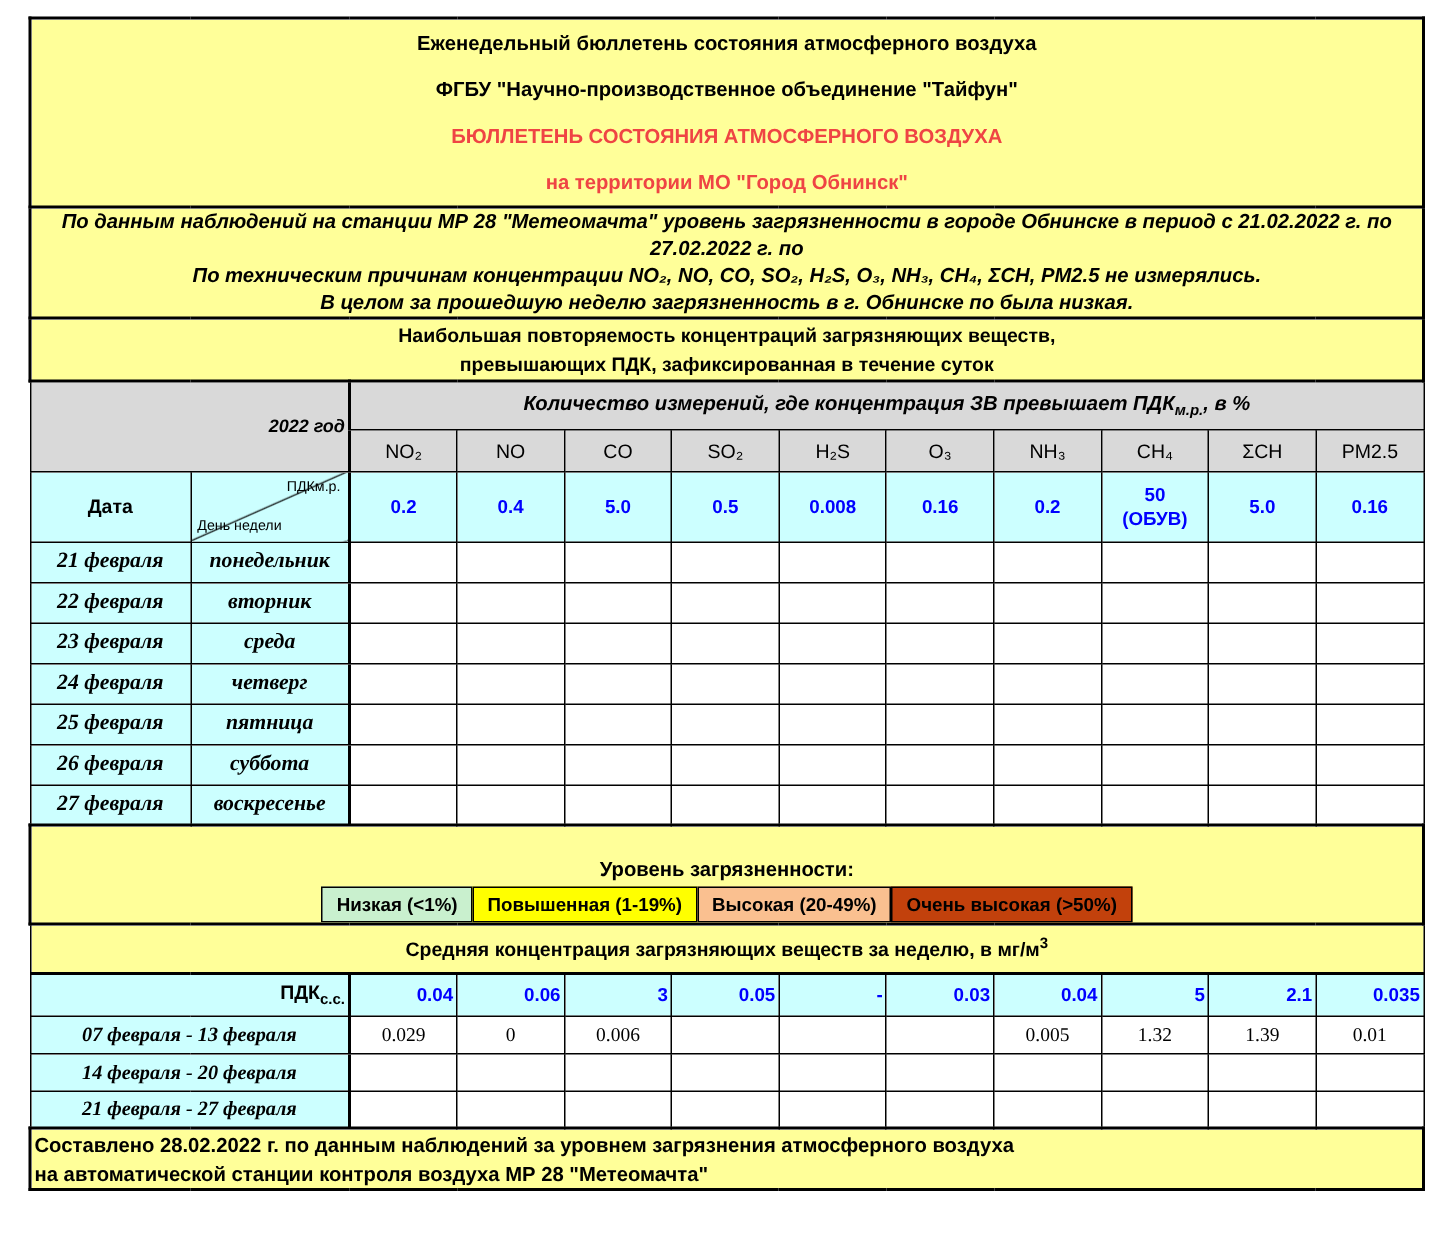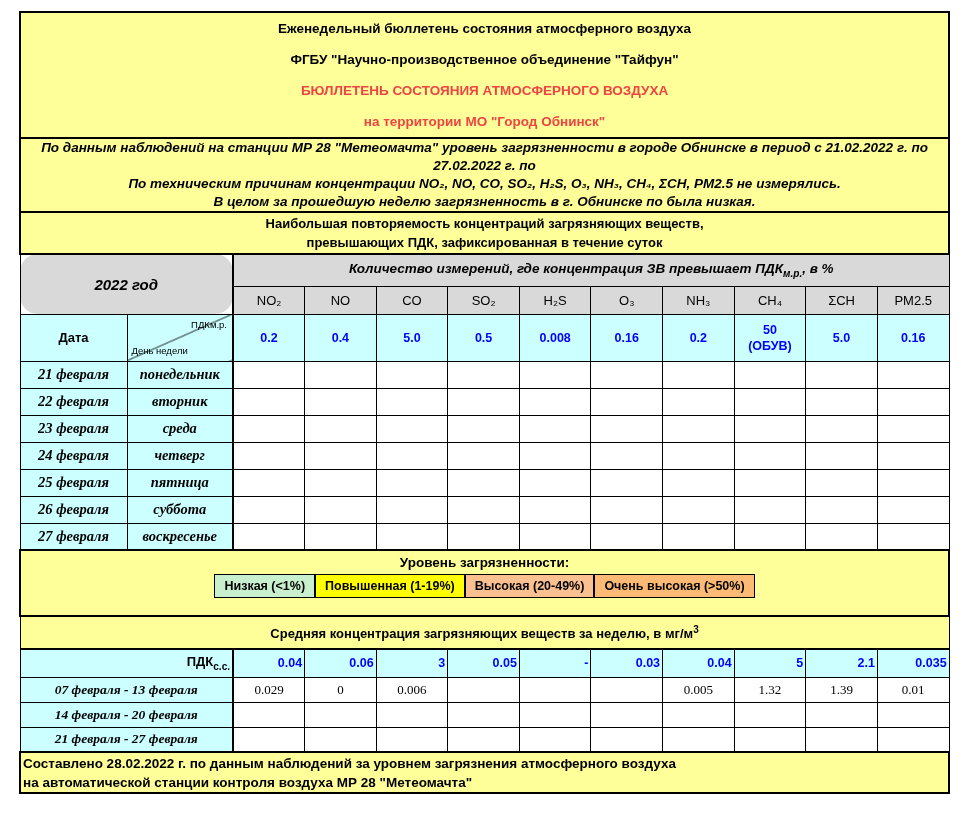--- a/index.html
+++ b/index.html
@@ -19,39 +19,39 @@
   .header-box { height: 126px; text-align: center; border: 2px solid #000 !important; }
   .header-box div { font-weight: bold; font-size: 13.5px; line-height: 31px; }
   .hdr-blue { color: #ef4444; }
 
   .info-box { height: 74px; text-align: center; border: 2px solid #000 !important; }
   .info-box div { font-weight: bold; font-style: italic; font-size: 13.5px; line-height: 18px; }
 
   .table-title { height: 42px; text-align: center; border: 2px solid #000 !important; }
   .table-title div { font-weight: bold; font-size: 13px; line-height: 19px; }
 
-  .year-cell { text-align: center; font-weight: bold; font-style: italic; font-size: 15px; border-radius: 18px; }
+  .year-cell { text-align: right; font-weight: bold; font-style: italic; font-size: 12px; }
   .measure-hdr { height: 32px; text-align: center; font-weight: bold; font-style: italic; font-size: 13.5px; border-left: 2px solid #000 !important; }
   .chem { height: 28px; text-align: center; font-size: 13px; font-weight: normal; }
 
   .pdkmr-row td { border-top: 2px solid #000; border-bottom: 2px solid #000; height: 47px; }
   .date-label { text-align: center; font-weight: bold; font-size: 13px; }
   .blue-val { text-align: center; font-weight: bold; font-size: 12.5px; color: #0000FF; white-space: pre-line; line-height: 16px; }
 
   .diag { position: relative; padding: 0 !important;
           background-image: linear-gradient(to bottom right, rgba(0,0,0,0) calc(50% - 0.8px), #000 50%, rgba(0,0,0,0) calc(50% + 0.8px)); }
   .diag .dtop { position: absolute; top: 4px; right: 5px; font-size: 9.5px; }
   .diag .dbot { position: absolute; bottom: 5px; left: 4px; font-size: 9.5px; }
 
   .day-row td { height: 27px; }
   .date-cell, .day-cell { text-align: center; font-family: "Liberation Serif", "DejaVu Serif", serif; font-weight: bold; font-style: italic; font-size: 14.5px; }
   .data-col1 { border-left: 2px solid #000 !important; }
 
   .legend-box { height: 66px; text-align: center; border: 2px solid #000 !important; vertical-align: top !important; }
-  .legend-title { font-weight: bold; font-size: 13.5px; margin-top: 4px; }
+  .legend-title { font-weight: bold; font-size: 13.5px; margin-top: 21px; }
   .legend-row { display: inline-flex; margin-top: 4px; }
   .legend-item { border: 1px solid #000; font-weight: bold; font-size: 12.5px; padding: 4px 9px; white-space: nowrap; }
 
   .avg-title { height: 33px; text-align: center; font-weight: bold; font-size: 13px; border-top: 2px solid #000 !important; border-bottom: 2px solid #000 !important; }
   .avg-title sup { font-size: 10px; }
 
   .pdkss-row td { height: 28px; border-bottom: 2px solid #000; text-align: right; }
   .pdkss-label { text-align: center; font-weight: bold; font-size: 13px; }
   .subsm { font-size: 10px; vertical-align: sub; }
 
@@ -246,21 +246,21 @@
           <td class="white"></td>
   </tr>
 
   <tr>
     <td colspan="12" class="yellow legend-box">
       <div class="legend-title">Уровень загрязненности:</div>
       <div class="legend-row">
         <span class="legend-item" style="background-color: rgb(201, 240, 206);">Низкая (&lt;1%)</span>
         <span class="legend-item" style="background-color: rgb(255, 255, 0);">Повышенная (1-19%)</span>
         <span class="legend-item" style="background-color: rgb(250, 192, 144);">Высокая (20-49%)</span>
-        <span class="legend-item" style="background-color: #fdba74;">Очень высокая (&gt;50%)</span>
+        <span class="legend-item" style="background-color: #c2410c;">Очень высокая (&gt;50%)</span>
       </div>
     </td>
   </tr>
 
   <tr>
     <td colspan="12" class="yellow avg-title">
       <span>Средняя концентрация загрязняющих веществ за неделю, в мг/м</span><sup>3</sup>
     </td>
   </tr>
 

